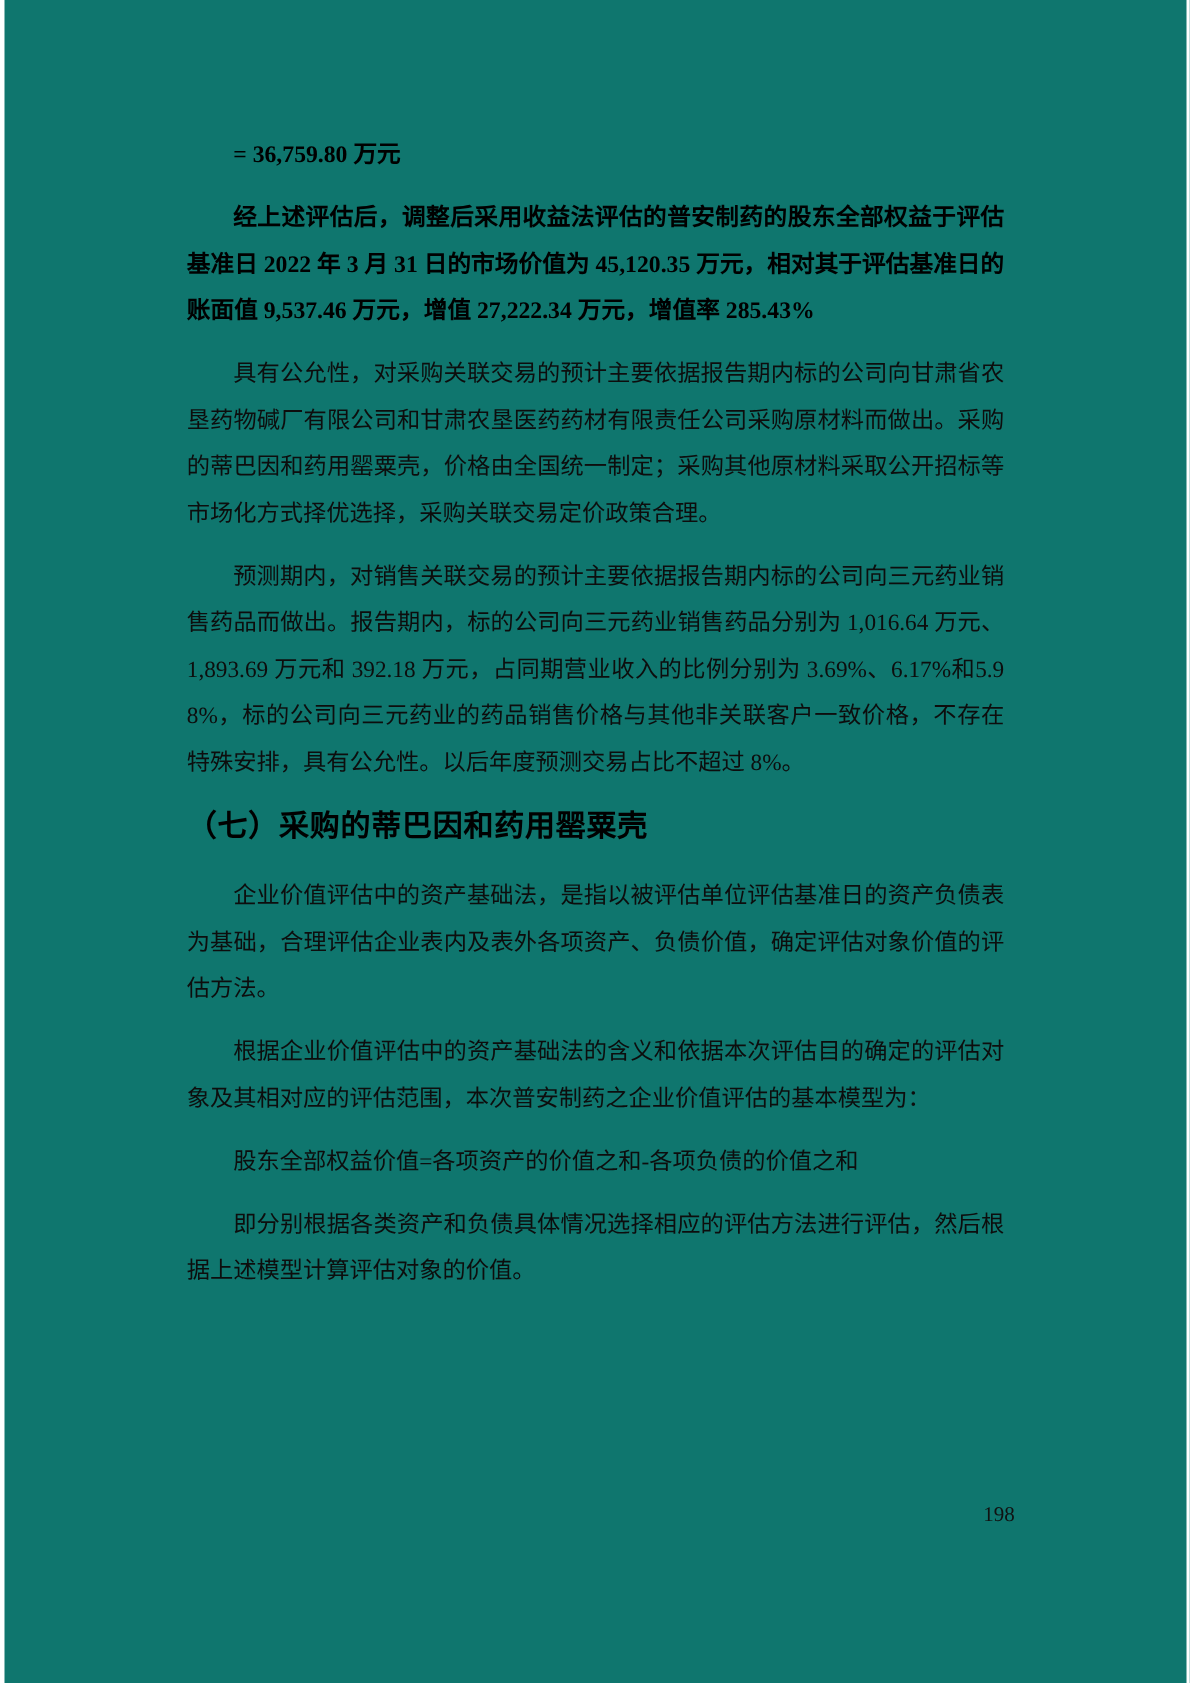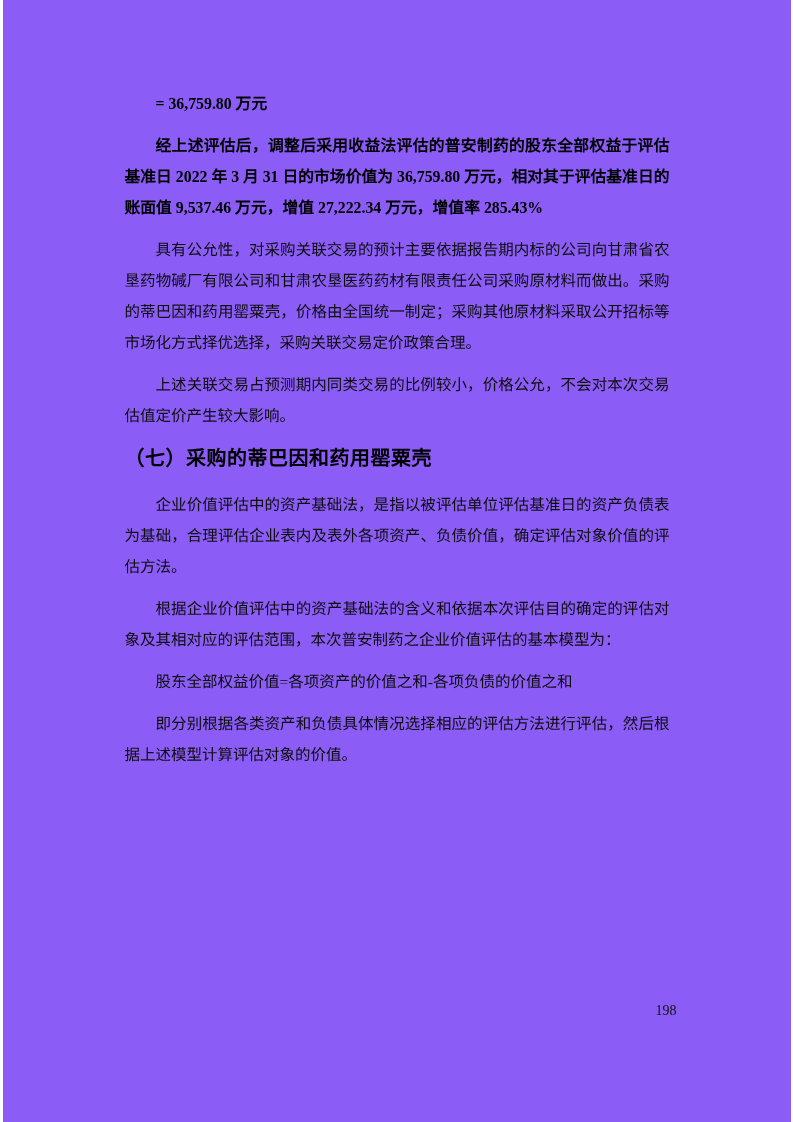--- a/index.html
+++ b/index.html
@@ -6,21 +6,21 @@
   html, body {
     margin: 0;
     padding: 0;
     background: #ffffff;
   }
   .page {
     position: relative;
     width: 788px;
     height: 1122px;
     margin: 0 auto;
-    background: #8b5cf6;
+    background: #0f766e;
     padding: 88px 121px 0 122px;
     font-family: "Liberation Serif", "DejaVu Serif", serif;
     color: #0d0d0d;
     overflow: hidden;
   }
   .para {
     margin: 0 0 11px 0;
     font-size: 15.5px;
     line-height: 31px;
     text-align: justify;
@@ -53,26 +53,26 @@
     color: #111111;
   }
 </style>
 </head>
 <body>
 
 <div class="page">
 
   <p class="para bold nojust">= 36,759.80 万元</p>
 
-  <p class="para bold">经上述评估后，调整后采用收益法评估的普安制药的股东全部权益于评估基准日 2022 年 3 月 31 日的市场价值为 36,759.80 万元，相对其于评估基准日的账面值 9,537.46 万元，增值 27,222.34 万元，增值率 285.43%</p>
+  <p class="para bold">经上述评估后，调整后采用收益法评估的普安制药的股东全部权益于评估基准日 2022 年 3 月 31 日的市场价值为 45,120.35 万元，相对其于评估基准日的账面值 9,537.46 万元，增值 27,222.34 万元，增值率 285.43%</p>
 
   <p class="para">具有公允性，对采购关联交易的预计主要依据报告期内标的公司向甘肃省农垦药物碱厂有限公司和甘肃农垦医药药材有限责任公司采购原材料而做出。采购的蒂巴因和药用罂粟壳，价格由全国统一制定；采购其他原材料采取公开招标等市场化方式择优选择，采购关联交易定价政策合理。</p>
 
+  <p class="para">预测期内，对销售关联交易的预计主要依据报告期内标的公司向三元药业销售药品而做出。报告期内，标的公司向三元药业销售药品分别为 1,016.64 万元、1,893.69 万元和 392.18 万元，占同期营业收入的比例分别为 3.69%、6.17%和5.98%，标的公司向三元药业的药品销售价格与其他非关联客户一致价格，不存在特殊安排，具有公允性。以后年度预测交易占比不超过 8%。</p>
 
-  <p class="para">上述关联交易占预测期内同类交易的比例较小，价格公允，不会对本次交易估值定价产生较大影响。</p>
 
   <h2 class="section-heading">（七）采购的蒂巴因和药用罂粟壳</h2>
 
 
   <p class="para">企业价值评估中的资产基础法，是指以被评估单位评估基准日的资产负债表为基础，合理评估企业表内及表外各项资产、负债价值，确定评估对象价值的评估方法。</p>
 
   <p class="para">根据企业价值评估中的资产基础法的含义和依据本次评估目的确定的评估对象及其相对应的评估范围，本次普安制药之企业价值评估的基本模型为：</p>
 
   <p class="para nojust">股东全部权益价值=各项资产的价值之和-各项负债的价值之和</p>
 

